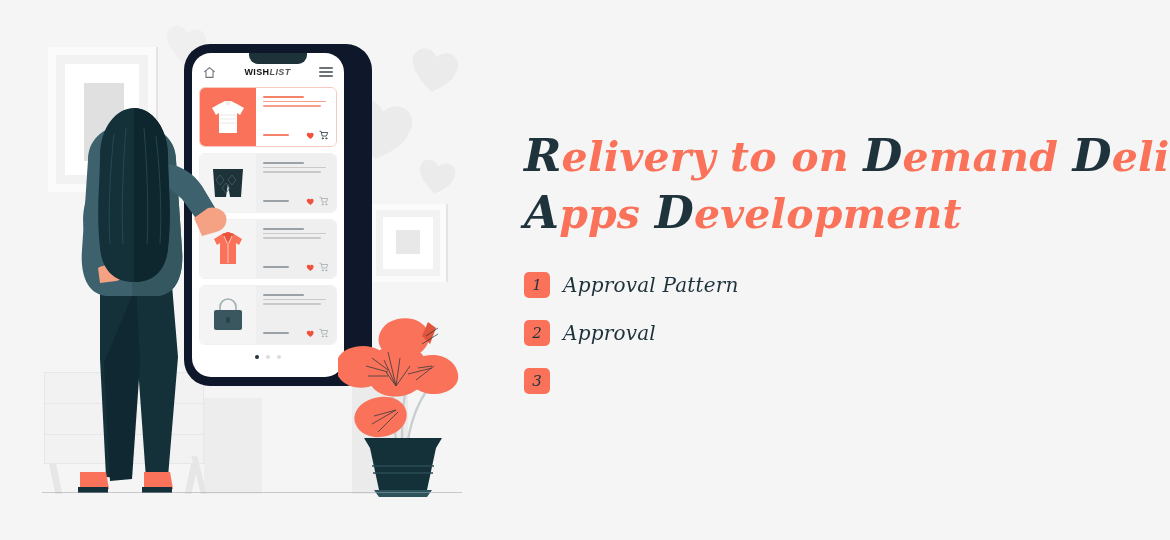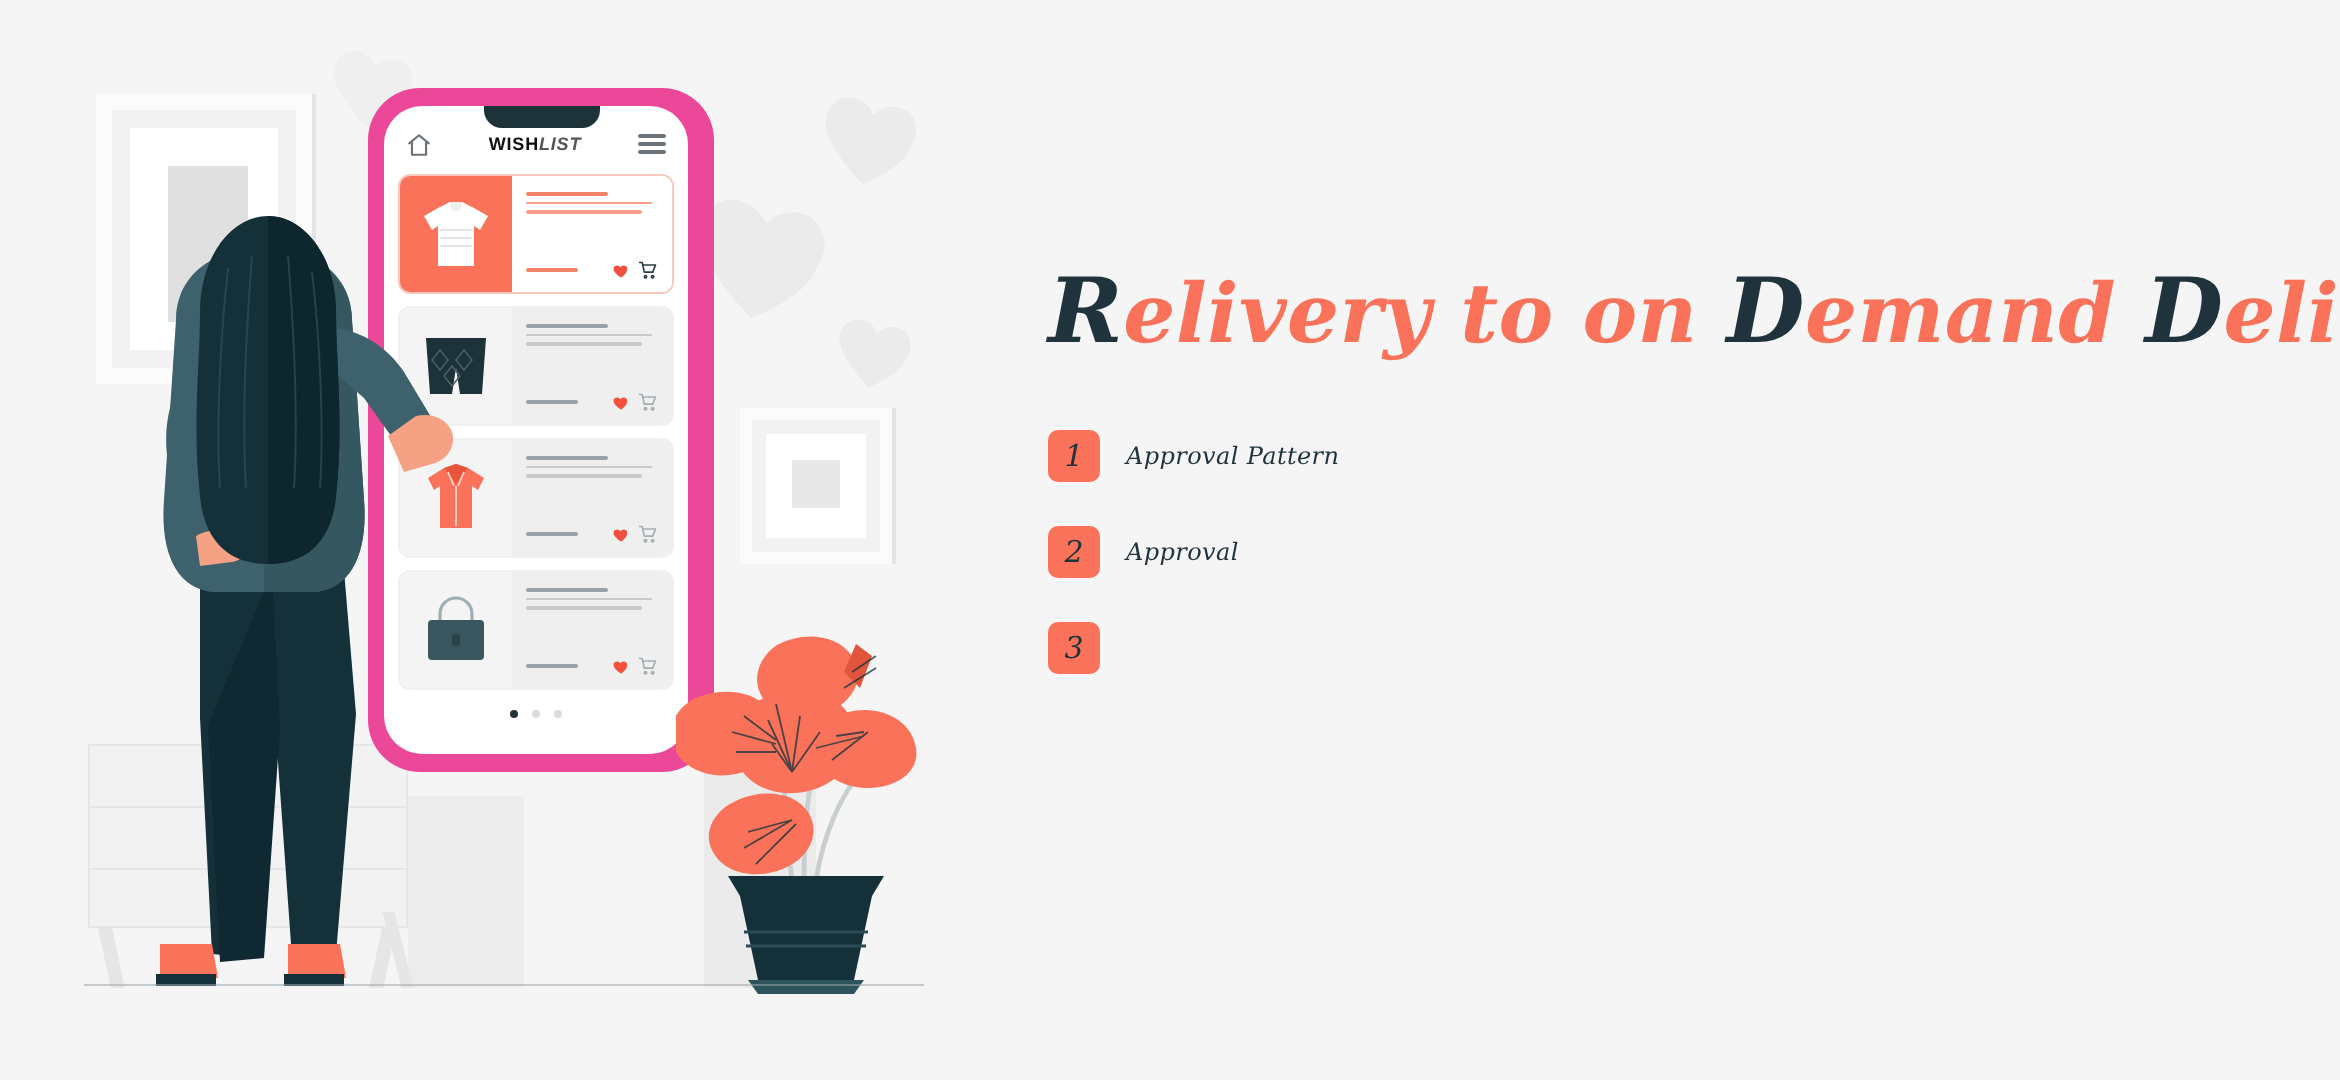--- a/index.html
+++ b/index.html
@@ -98,23 +98,23 @@
     left: 42px; top: 492px;
     width: 420px; height: 1px;
     background: #9aa6ab;
     opacity: .55;
   }
 
   
   .phone {
     position: absolute;
     left: 184px; top: 44px;
-    width: 173px; height: 342px;
+    width: 188px; height: 342px;
     border-radius: 26px;
-    background: #ec4899;
+    background: #0f172a;
     padding: 9px 8px;
   }
   .phone .notch {
     position: absolute;
     left: 50%; top: 9px;
     transform: translateX(-50%);
     width: 58px; height: 11px;
     background: #1d3239;
     border-radius: 0 0 9px 9px;
     z-index: 4;
@@ -232,21 +232,21 @@
     align-items: center;
     justify-content: center;
     font-family: "DejaVu Serif", "Liberation Serif", serif;
     font-style: italic;
     font-size: 15px;
     color: #1f333d;
   }
   .item-label {
     font-family: "DejaVu Serif", "Liberation Serif", serif;
     font-style: italic;
-    font-size: 12px;
+    font-size: 20px;
     color: #1f333d;
     letter-spacing: .2px;
   }
 </style>
 </head>
 <body>
 
 <div class="stage">
 
   <div class="illus">
@@ -517,20 +517,24 @@
   <div class="content">
 
     <h1 class="headline">
       <span>
         <span class="cap">R</span><span>elivery</span>
         <span>to on</span>
         <span class="cap">D</span><span>emand</span>
         <span class="cap">D</span><span>elivery</span>
       </span>
       <br>
+      <span>
+        <span class="cap">A</span><span>pps</span>
+        <span class="cap">D</span><span>evelopment</span>
+      </span>
     </h1>
 
     <div class="list">
       <div class="list-item">
         <div class="badge">1</div>
         <div class="item-label">Approval Pattern</div>
       </div>
       <div class="list-item">
         <div class="badge">2</div>
         <div class="item-label">Approval</div>

